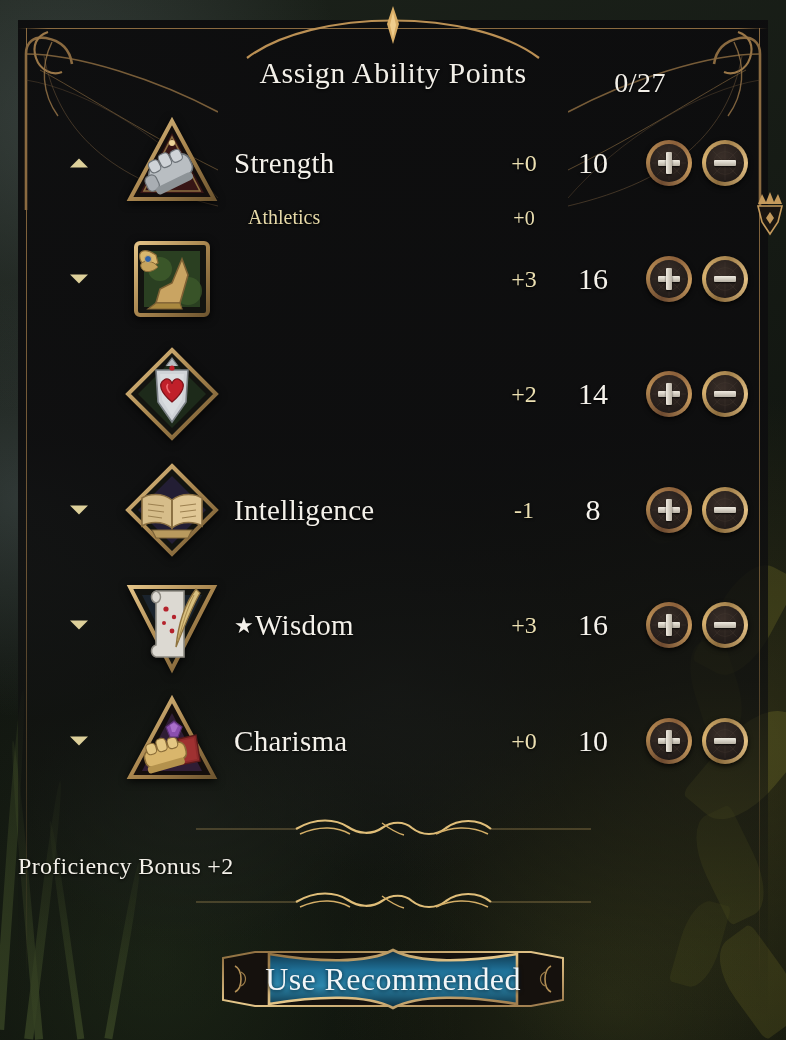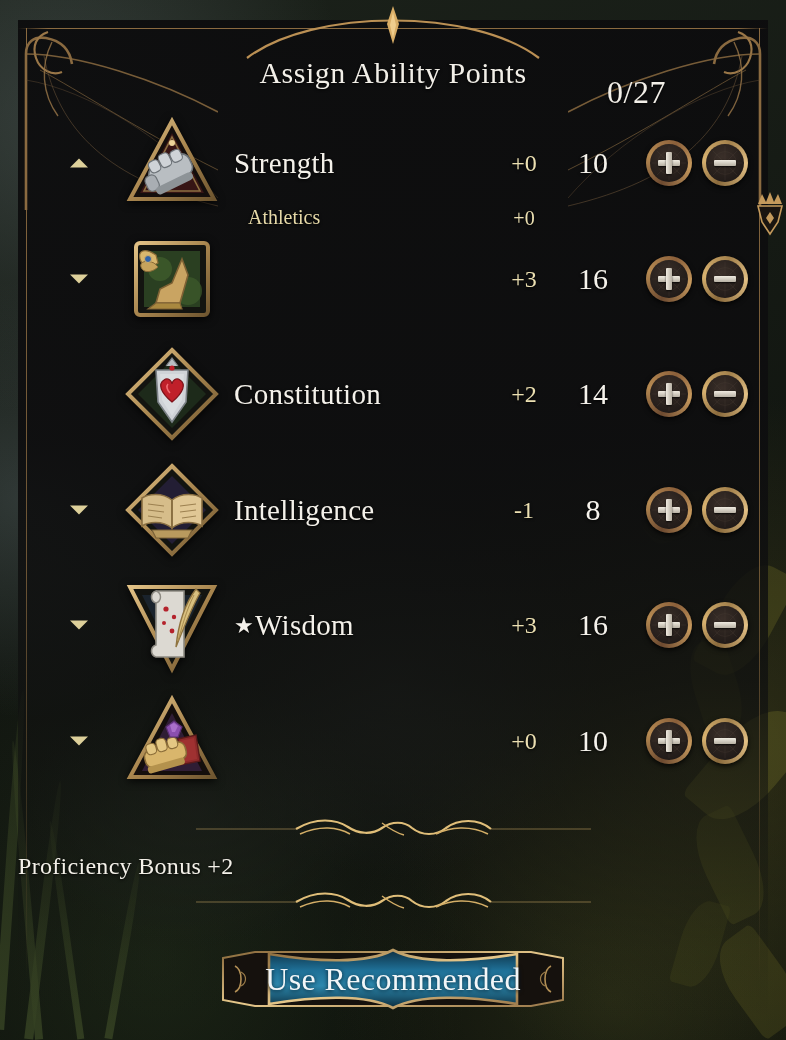--- a/index.html
+++ b/index.html
@@ -58,22 +58,22 @@
   .edge-emblem{position:absolute;right:-22px;top:168px;width:40px;height:52px;}
 
   
   #header{position:absolute;left:0;right:0;top:36px;height:50px;}
   #title{
     position:absolute;left:0;right:0;top:0;text-align:center;
     color:#f2efe8;font-size:30px;letter-spacing:.5px;
     text-shadow:0 1px 3px rgba(0,0,0,.9);
   }
   #points{
-    position:absolute;right:102px;top:18px;
-    color:#f2efe8;font-size:32px;letter-spacing:.5px;
+    position:absolute;right:102px;top:11px;
+    color:#f2efe8;font-size:28px;letter-spacing:.5px;
     text-shadow:0 1px 3px rgba(0,0,0,.9);
   }
 
   
   #rows{position:absolute;left:0;right:0;top:100px;padding-left:16px;}
   .row{position:relative;height:115.5px;}
   .row-main{position:absolute;left:0;right:0;top:0;height:86px;display:flex;align-items:center;}
 
   .caret{
     position:absolute;left:36px;top:50%;transform:translateY(-50%);
@@ -367,21 +367,20 @@
         <path d="M50 6 L94 50 L50 94 L6 50 Z" fill="#131410" stroke="url(#gfconstitution-heart-icon)" stroke-width="4"></path>
         <path d="M50 16 L84 50 L50 84 L16 50 Z" fill="#20301d" opacity=".8"></path>
         <path d="M34 26 L66 26 L64 58 L50 78 L36 58 Z" fill="#cfd3d7" stroke="#7a8085" stroke-width="1.6"></path>
         <path d="M38 30 L62 30 L60 56 L50 72 L40 56 Z" fill="#e3e7ea" opacity=".5"></path>
         <path d="M50 58 C38 48 36 40 42 36 C46 33 50 37 50 40 C50 37 54 33 58 36 C64 40 62 48 50 58 Z" fill="#c0202a" stroke="#7d1219" stroke-width="1.2"></path>
         <path d="M46 40 C44 42 45 46 48 49" fill="none" stroke="#f06b72" stroke-width="1.6"></path>
         <path d="M44 22 L50 14 L56 22" fill="#b9bec2" stroke="#7a8085" stroke-width="1.2"></path>
         <circle cx="50" cy="24" r="2.6" fill="#c0202a"></circle>
               </svg>
             </div>
-      <div class="ab-name"><span>Constitution</span></div>
       <div class="ab-mod">+2</div>
       <div class="ab-score">14</div>
       <div class="stepper">
         <div class="circ plus">
           <div class="ring"></div>
           <div class="disc">
                   <div class="facets"><svg viewBox="0 0 100 100" width="100%" height="100%">
     <g stroke="#50433a" stroke-width="2" fill="none" opacity=".75">
       <path d="M50 4 L50 96 M4 50 L96 50 M18 18 L82 82 M82 18 L18 82"></path>
       <circle cx="50" cy="50" r="30"></circle>
@@ -551,20 +550,21 @@
           <rect x="22" y="54" width="42" height="18" rx="7" fill="#d9b66c" stroke="#8a6c38" stroke-width="1.6"></rect>
           <rect x="26" y="48" width="10" height="11" rx="4" fill="#e4c783" stroke="#8a6c38" stroke-width="1.2"></rect>
           <rect x="37" y="46" width="10" height="13" rx="4" fill="#e4c783" stroke="#8a6c38" stroke-width="1.2"></rect>
           <rect x="48" y="48" width="10" height="11" rx="4" fill="#e4c783" stroke="#8a6c38" stroke-width="1.2"></rect>
           <rect x="22" y="70" width="38" height="7" rx="3" fill="#b4924d"></rect>
         </g>
         <path d="M44 36 L52 30 L60 36 L56 46 L48 46 Z" fill="#8a4fae" stroke="#5b3073" stroke-width="1.2"></path>
         <path d="M48 34 L52 32 L56 35 L53 41 L50 41 Z" fill="#b277d2" opacity=".8"></path>
               </svg>
             </div>
+      <div class="ab-name"><span>Charisma</span></div>
       <div class="ab-mod">+0</div>
       <div class="ab-score">10</div>
       <div class="stepper">
         <div class="circ plus">
           <div class="ring"></div>
           <div class="disc">
                   <div class="facets"><svg viewBox="0 0 100 100" width="100%" height="100%">
     <g stroke="#50433a" stroke-width="2" fill="none" opacity=".75">
       <path d="M50 4 L50 96 M4 50 L96 50 M18 18 L82 82 M82 18 L18 82"></path>
       <circle cx="50" cy="50" r="30"></circle>

